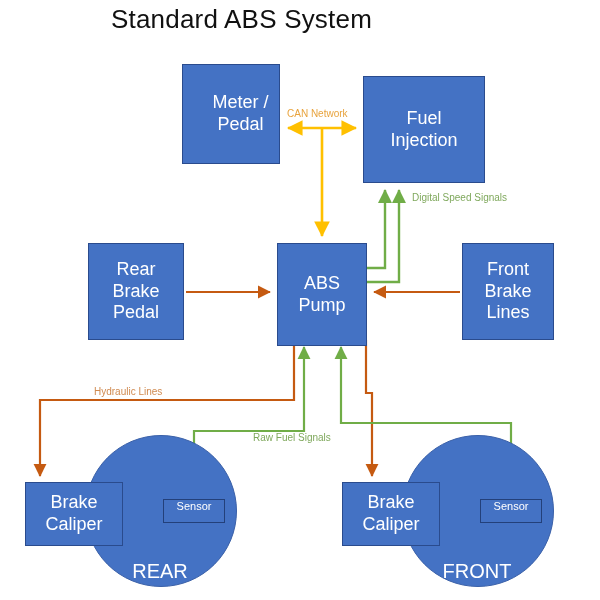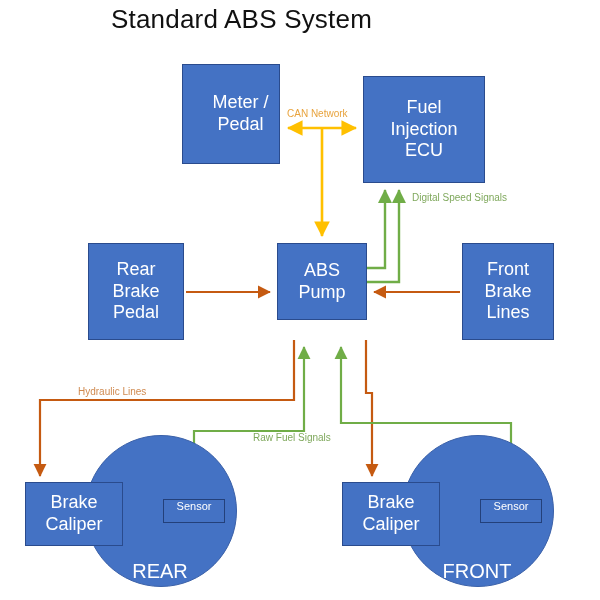--- a/index.html
+++ b/index.html
@@ -103,33 +103,32 @@
     <div>
       <div>Meter /</div>
       <div>Pedal</div>
     </div>
   </div>
 
   <div class="node" style="left:363px;top:76px;width:122px;height:107px;">
     <div>
       <div>Fuel</div>
       <div>Injection</div>
-      <div>ECU</div>
     </div>
   </div>
 
   <div class="node" style="left:88px;top:243px;width:96px;height:97px;">
     <div>
       <div>Rear</div>
       <div>Brake</div>
       <div>Pedal</div>
     </div>
   </div>
 
-  <div class="node" style="left:277px;top:243px;width:90px;height:77px;">
+  <div class="node" style="left:277px;top:243px;width:90px;height:103px;">
     <div>
       <div>ABS</div>
       <div>Pump</div>
     </div>
   </div>
 
   <div class="node" style="left:462px;top:243px;width:92px;height:97px;">
     <div>
       <div>Front</div>
       <div>Brake</div>
@@ -156,17 +155,17 @@
   </div>
 
   <div class="sensor" style="left:480px;top:499px;width:62px;height:24px;">
     <span>Sensor</span>
   </div>
 
   <div class="edge-label lbl-can" style="left:287px;top:108px;">CAN Network</div>
 
   <div class="edge-label lbl-green" style="left:412px;top:192px;">Digital Speed Signals</div>
 
-  <div class="edge-label lbl-orange" style="left:78px;top:386px;">Hydraulic Lines</div>
+  <div class="edge-label lbl-orange" style="left:94px;top:386px;">Hydraulic Lines</div>
 
   <div class="edge-label lbl-green" style="left:253px;top:432px;">Raw Fuel Signals</div>
 
 </div>
 
 </body></html>

